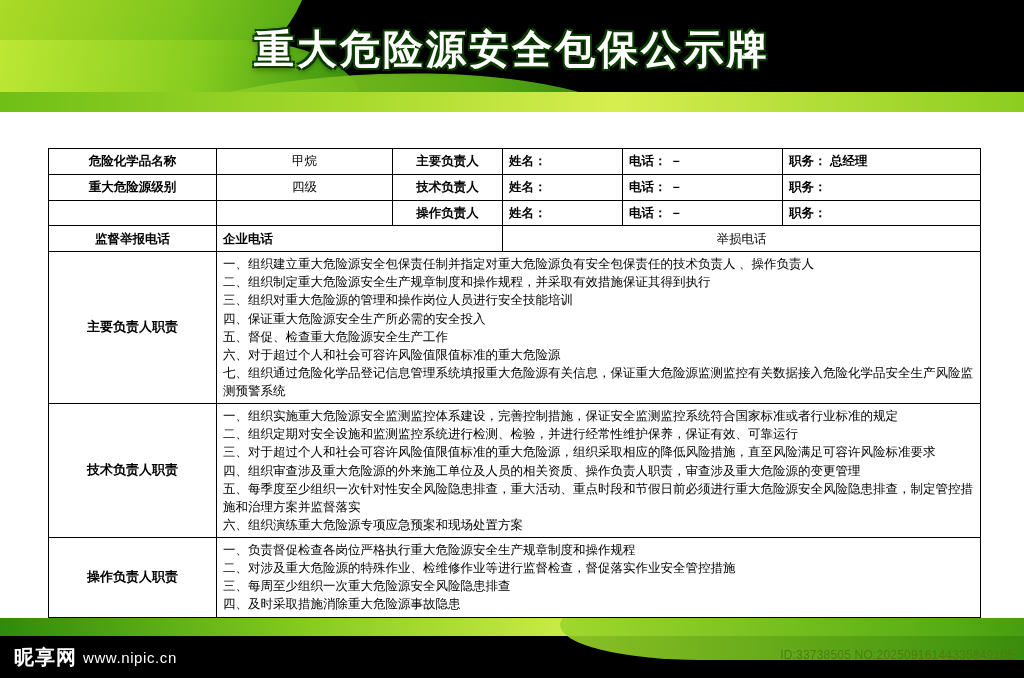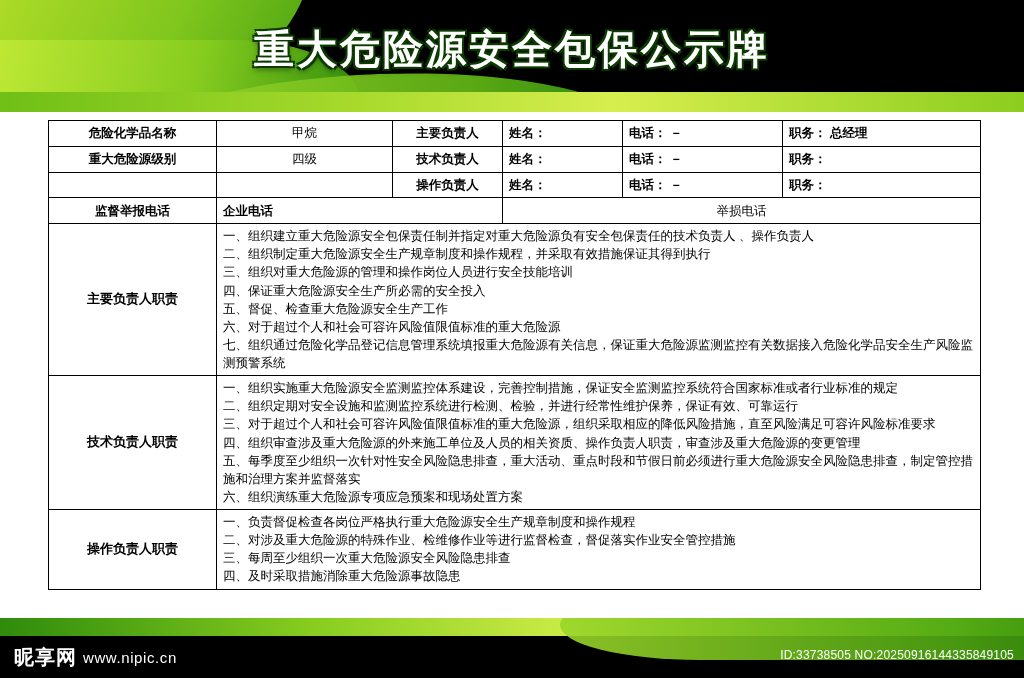--- a/index.html
+++ b/index.html
@@ -115,37 +115,38 @@
   }
   .logo-url {
     font-size: 15px;
     color: #ffffff;
     letter-spacing: .6px;
   }
   .footer-id {
     position: absolute;
     right: 10px; top: 30px;
     font-size: 12px;
-    color: #ffffff;
+    color: #4d7c0f;
     letter-spacing: .2px;
   }
 
   
   .board {
     position: absolute;
     left: 48px; top: 120px;
     width: 932px;
     background: #ffffff;
   }
   table.main {
     width: 932px;
     border-collapse: collapse;
     table-layout: fixed;
     font-size: 12.5px;
     color: #000000;
+    margin-top: 28px;
   }
   table.main td {
     border: 1px solid #000000;
     padding: 3px 6px;
     vertical-align: middle;
     line-height: 1.45;
   }
   .c-center { text-align: center; }
   .c-left { text-align: left; font-weight: bold; }
   .lbl {

